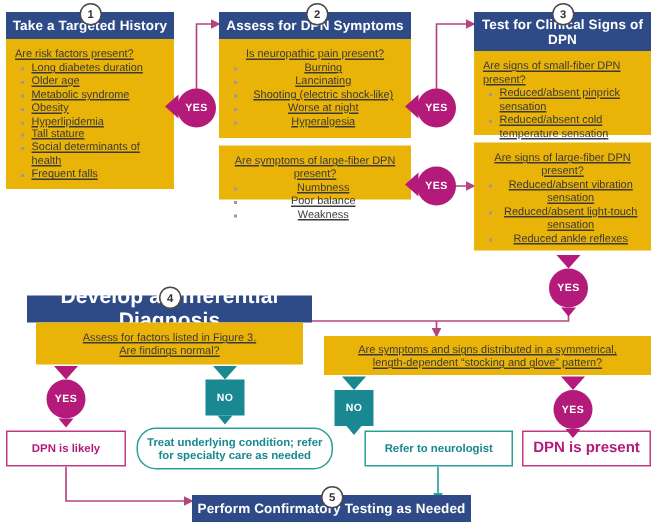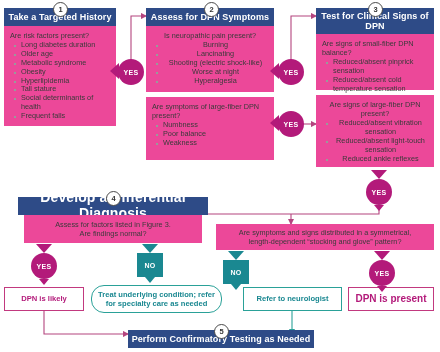--- a/index.html
+++ b/index.html
@@ -35,23 +35,24 @@
     background:#ffffff;border:1px solid #4a4a4a;
     color:#333333;
     font-size:7.5px;font-weight:bold;
     display:flex;align-items:center;justify-content:center;
     line-height:1;
     z-index:6;
   }
 
   
   .panel{
-    background:#ec4899;
+    background:#eab308;
     color:#3a3a3a;
     box-sizing:border-box;
+    text-decoration:underline;
   }
   .panel .q{display:block;}
   .panel ul{margin:1px 0 0 0;padding:0 0 0 11px;list-style:none;}
   .panel li{position:relative;line-height:1.22;}
   .panel li:before{
     content:"";position:absolute;left:-7px;top:4px;
     width:2px;height:2px;background:#9a9a9a;
   }
   .panel.ctr{text-align:center;}
 
@@ -160,21 +161,21 @@
   <div class="node panel" style="left:146px;top:26px;width:128px;height:66px;padding:5px 6px;font-size:7.3px;text-align:center;">
     <span class="q">Is neuropathic pain present?</span>
     <ul>
       <li>Burning</li>
       <li>Lancinating</li>
       <li>Shooting (electric shock-like)</li>
       <li>Worse at night</li>
       <li>Hyperalgesia</li>
     </ul>
   </div>
-  <div class="node panel" style="left:146px;top:97px;width:128px;height:63px;padding:5px 6px;font-size:7.3px;">
+  <div class="node panel" style="left:146px;top:97px;width:128px;height:36px;padding:5px 6px;font-size:7.3px;text-align:center;">
     <span class="q">Are symptoms of large-fiber DPN present?</span>
     <ul>
       <li>Numbness</li>
       <li>Poor balance</li>
       <li>Weakness</li>
     </ul>
   </div>
   <div class="tri lf-m" style="left:270px;top:63px;"></div>
   <div class="yes" style="left:278px;top:59px;">
     <span>YES</span>
@@ -184,21 +185,21 @@
     <span>YES</span>
   </div>
 
   <div class="node hdr" style="left:316px;top:8px;width:118px;height:26px;font-size:9px;padding:0 4px;">
     <span>Test for Clinical Signs of DPN</span>
   </div>
   <div class="badge" style="left:368px;top:2px;">
     <span>3</span>
   </div>
   <div class="node panel" style="left:316px;top:34px;width:118px;height:56px;padding:5px 6px;font-size:7.3px;">
-    <span class="q">Are signs of small-fiber DPN balance?</span>
+    <span class="q">Are signs of small-fiber DPN present?</span>
     <ul>
       <li>Reduced/absent pinprick sensation</li>
       <li>Reduced/absent cold temperature sensation</li>
     </ul>
   </div>
   <div class="node panel" style="left:316px;top:95px;width:118px;height:72px;padding:5px 6px;font-size:7.3px;text-align:center;">
     <span class="q">Are signs of large-fiber DPN present?</span>
     <ul>
       <li>Reduced/absent vibration sensation</li>
       <li>Reduced/absent light-touch sensation</li>

